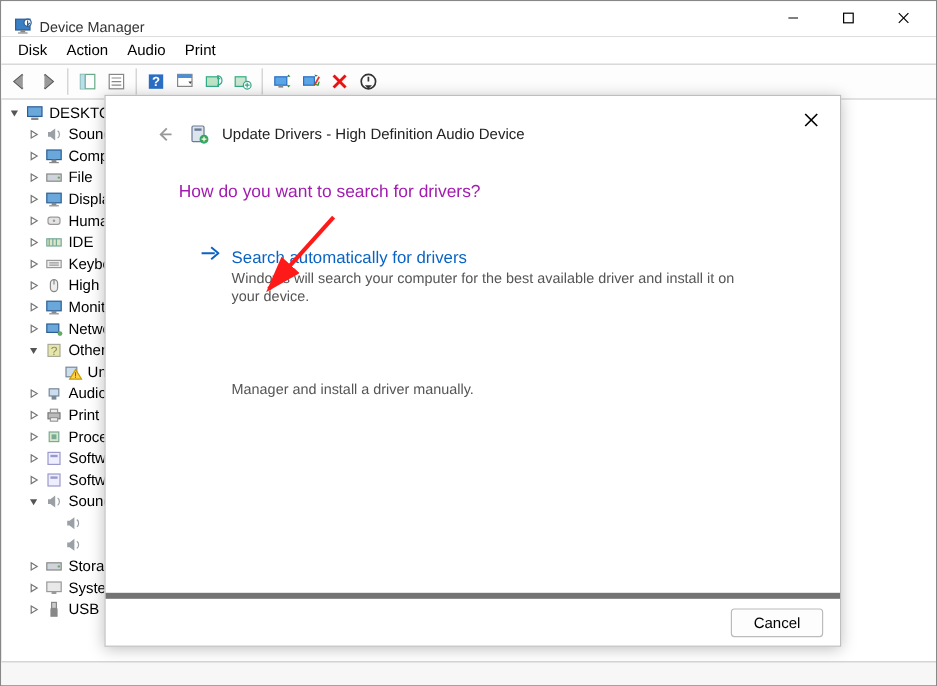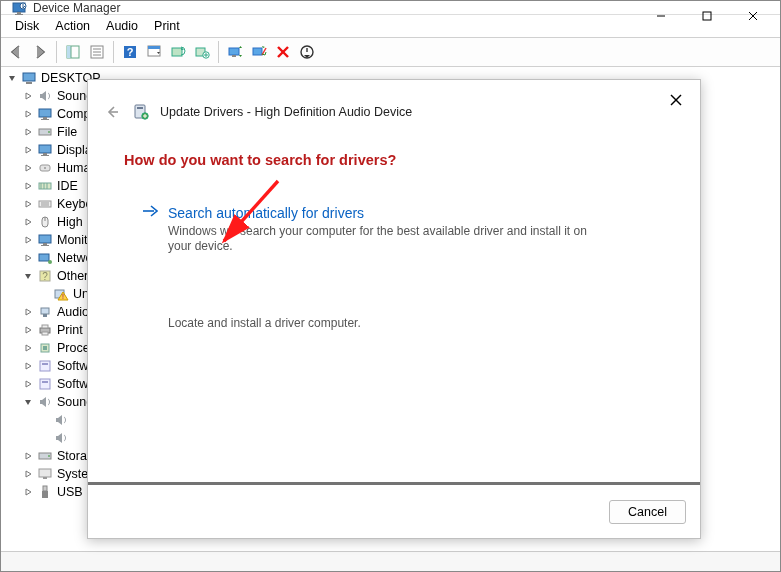--- a/index.html
+++ b/index.html
@@ -1,18 +1,18 @@
 <!DOCTYPE html>
 <html><head>
   <meta charset="utf-8">
   <style>
     *{box-sizing:border-box;margin:0;padding:0;font-family:"Segoe UI",Tahoma,sans-serif;}
     body{width:781px;height:572px;background:#fff;border:1px solid #888;position:relative;overflow:hidden;}
     
-    .titlebar{height:14px;display:flex;align-items:flex-start;padding:0 4px;border-bottom:1px solid #ddd;background:#fff;}
+    .titlebar{height:30px;display:flex;align-items:flex-end;padding:0 4px;border-bottom:1px solid #ddd;background:#fff;}
     .titlebar .app-icon{width:16px;height:16px;margin:0 6px;display:flex;align-items:center;justify-content:center;}
     .titlebar .title{font-size:12px;color:#333;flex:1;}
     .winbtns{display:flex;}
     .winbtn{width:46px;height:30px;display:flex;align-items:center;justify-content:center;color:#333;}
     .winbtn svg{width:10px;height:10px;}
     
     .menubar{height:22px;display:flex;align-items:center;padding:0 6px;background:#fff;font-size:12.5px;}
     .menubar .menu-item{padding:2px 8px;}
     
     .toolbar{height:30px;border-top:1px solid #d0d0d0;border-bottom:1px solid #d0d0d0;background:#fdfdfd;display:flex;align-items:center;padding:0 4px;gap:2px;}
@@ -22,34 +22,34 @@
     
     .content{position:relative;height:calc(572px - 30px - 22px - 30px - 20px);padding:2px 4px;}
     .tree{font-size:12.5px;color:#000;line-height:18px;}
     .node{display:flex;align-items:center;height:18px;white-space:nowrap;overflow:hidden;}
     .tw{display:inline-flex;width:14px;height:14px;align-items:center;justify-content:center;margin-right:0;}
     .ic{display:inline-flex;width:16px;height:16px;margin:0 4px 0 2px;align-items:center;justify-content:center;}
     .lbl{overflow:hidden;text-overflow:ellipsis;}
     
     .status{position:absolute;bottom:0;left:0;right:0;height:20px;border-top:1px solid #ccc;background:#f7f7f7;}
     
-    .modal{position:absolute;left:86px;top:78px;width:614px;height:460px;background:#fff;border:1px solid #bfbfbf;box-shadow:0 2px 12px rgba(0,0,0,.25);}
+    .modal{position:absolute;left:86px;top:78px;width:614px;height:460px;background:#fff;border:1px solid #bfbfbf;box-shadow:0 2px 12px rgba(0,0,0,.25);padding-left:25px;}
     .modal-close{position:absolute;top:10px;right:14px;width:20px;height:20px;display:flex;align-items:center;justify-content:center;}
     .modal-head{display:flex;align-items:center;gap:10px;padding:22px 18px 0 14px;}
     .modal-head .back{width:20px;height:20px;display:flex;align-items:center;justify-content:center;color:#777;}
     .modal-head .dicon{width:18px;height:18px;display:flex;align-items:center;justify-content:center;}
     .modal-head .ttl{font-size:12.5px;color:#222;}
-    .modal .question{color:#b91c1c;font-size:14.5px;padding:30px 0 0 36px;font-weight:bold;}
+    .modal .question{color:#a21caf;font-size:14.5px;padding:30px 0 0 36px;}
     .opt{margin:34px 36px 0 36px;padding:2px 6px 2px 18px;}
     .opt .row1{display:flex;align-items:center;gap:10px;}
     .opt .arrow{color:#0a63c4;}
     .opt .otitle{color:#0a63c4;font-size:14px;}
     .opt .desc{color:#555;font-size:12px;margin:2px 0 0 26px;max-width:440px;line-height:15px;}
     .opt+.opt{margin-top:56px;}
-    .modal-foot{position:absolute;left:0;right:0;bottom:0;height:56px;border-top:3px solid #737373;display:flex;align-items:center;justify-content:flex-end;padding:0 14px;}
+    .modal-foot{position:absolute;left:0;right:0;bottom:0;height:44px;border-top:5px solid #737373;display:flex;align-items:center;justify-content:flex-end;padding:0 14px;}
     .btn{border:1px solid #bbb;background:#fdfdfd;padding:4px 18px;font-size:12.5px;border-radius:3px;}
     
     .annot{position:absolute;pointer-events:none;}
   </style>
 </head>
 <body>
 
 <div class="titlebar">
   <span class="app-icon">
     <svg width="16" height="16" viewBox="0 0 16 16">
@@ -550,21 +550,21 @@
             <line x1="1" y1="7" x2="12" y2="7" stroke="#0a63c4" stroke-width="1.6"></line>
             <path d="M9 2 L15 7 L9 12" fill="none" stroke="#0a63c4" stroke-width="1.6"></path>
           </svg>
       </span>
       <span class="otitle">Search automatically for drivers</span>
     </div>
     <div class="desc">Windows will search your computer for the best available driver and install it on your device.</div>
   </div>
 
   <div class="opt">
-    <div class="desc">Locate and install a driver computer.</div>
+    <div class="desc">Manager and install a driver manually.</div>
   </div>
 
   <div class="modal-foot">
     <button class="btn">Cancel</button>
   </div>
 </div>
 
 <svg class="annot" style="left:0;top:0;" width="781" height="572">
   <defs>
       <marker id="ah" markerWidth="10" markerHeight="10" refX="8" refY="3" orient="auto">

